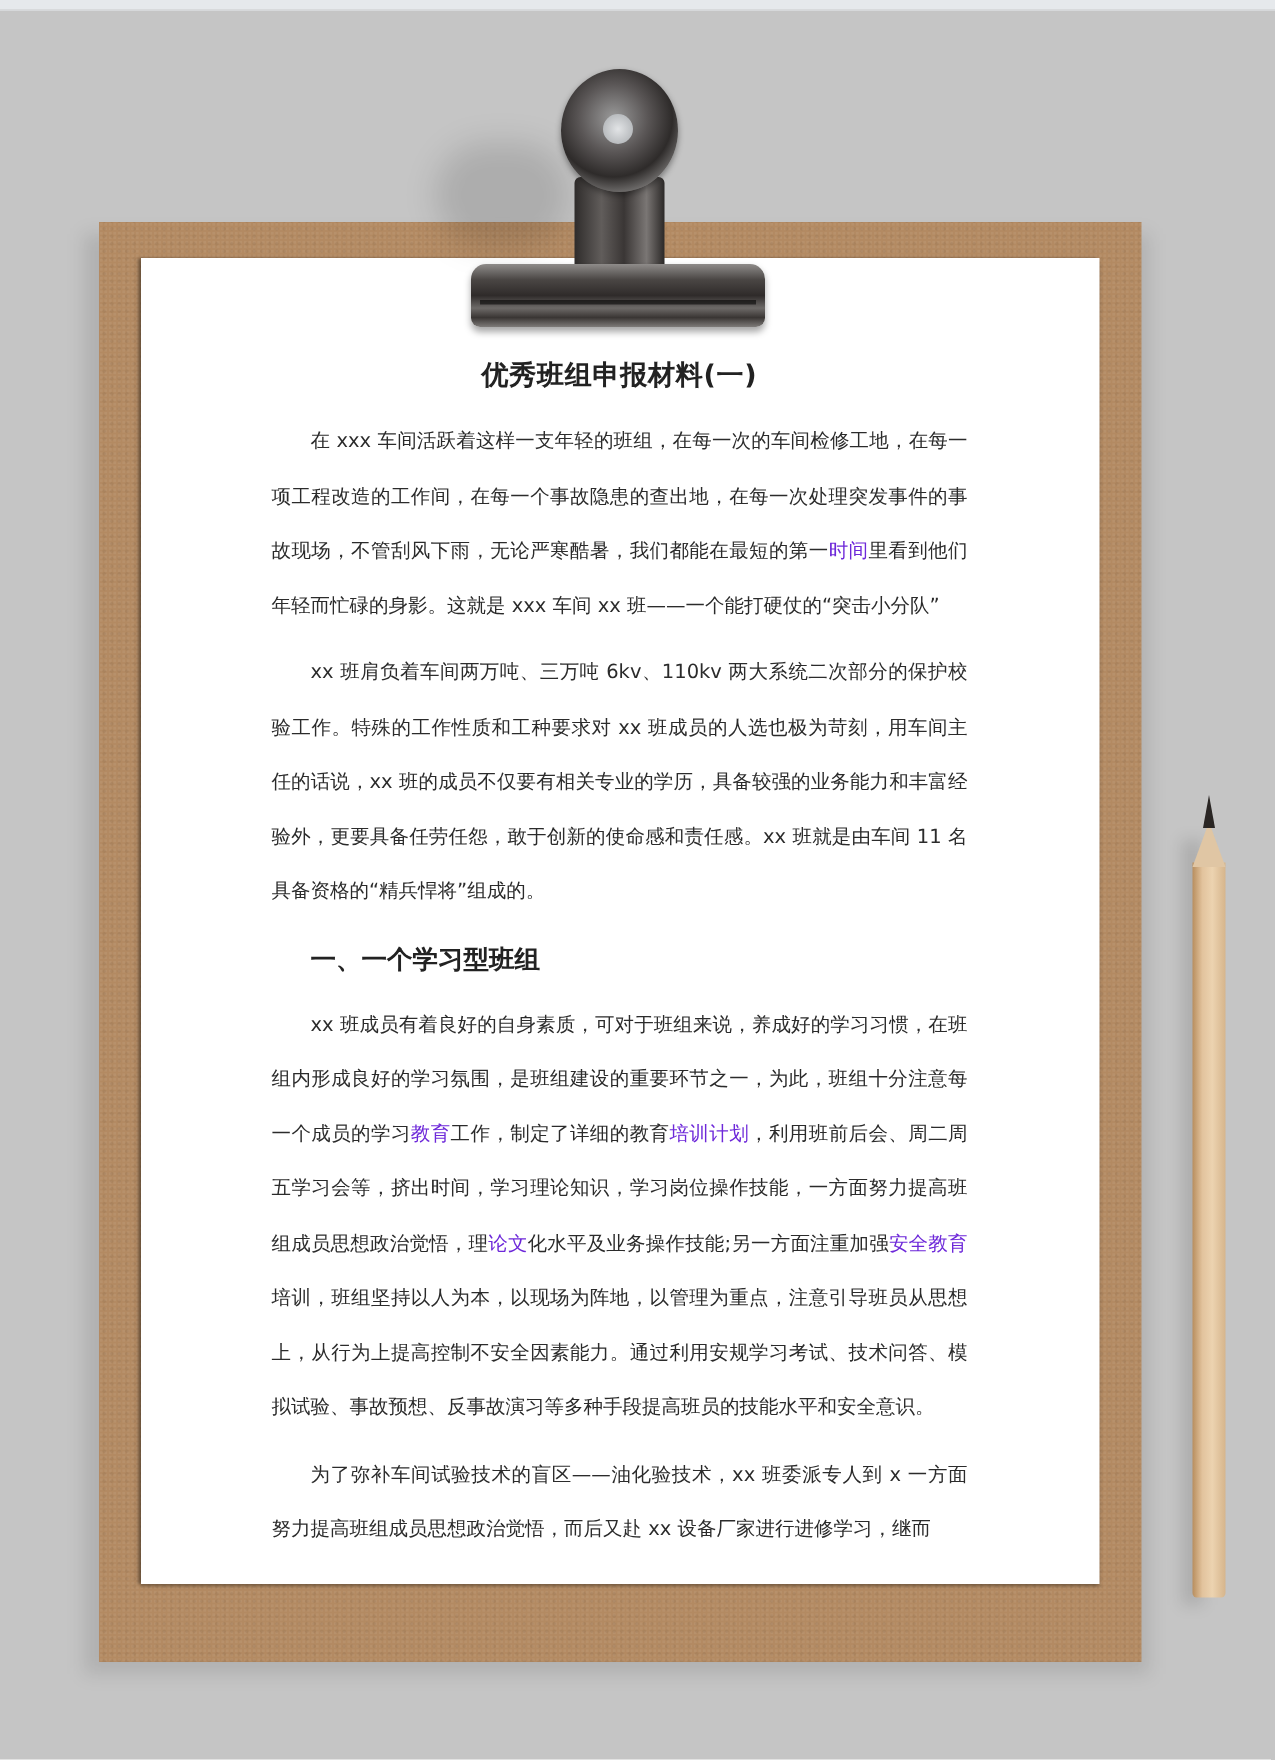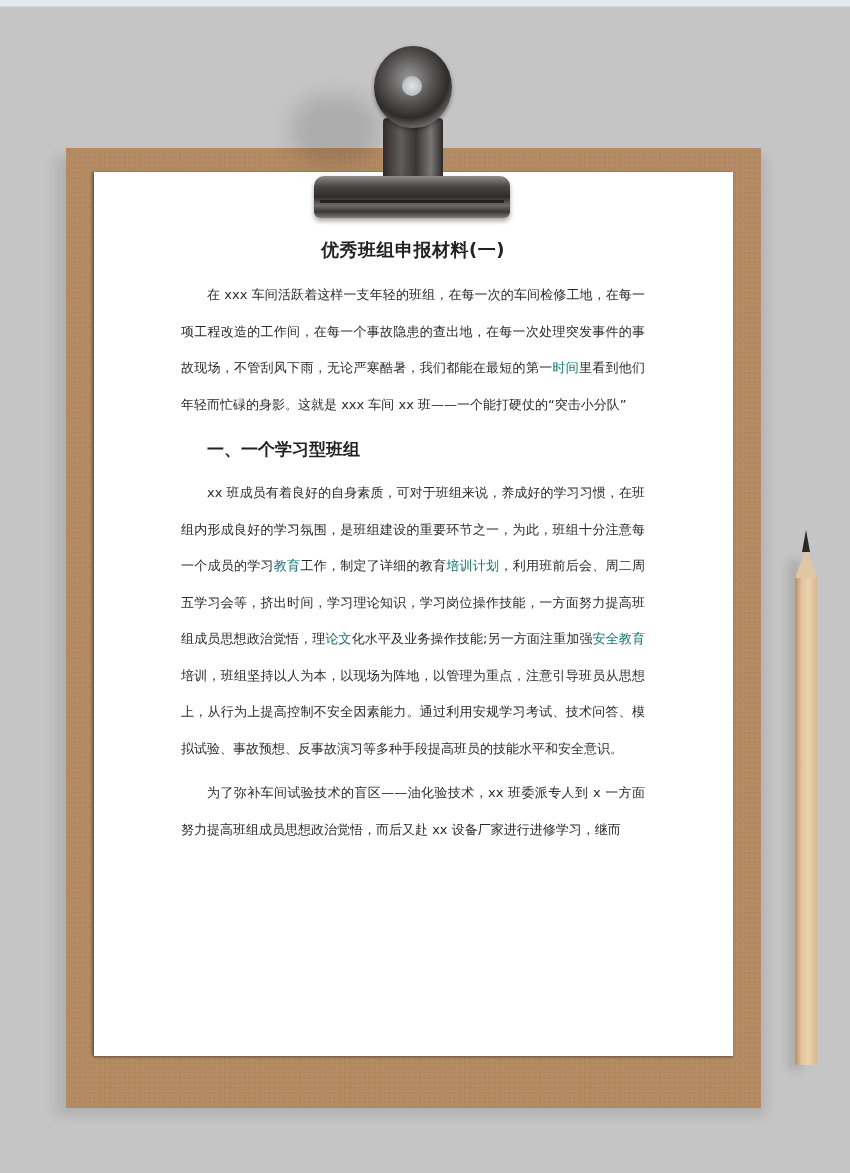--- a/index.html
+++ b/index.html
@@ -74,36 +74,37 @@
   }
 
   
   .doc { position: absolute; left: 87px; top: 66px; width: 464px; color: #2a2a2a; }
   .doc-title {
     text-align: center; font-size: 18px; font-weight: bold; color: #222;
     margin: 0 0 15px 0; letter-spacing: 0.5px;
   }
   .para { font-size: 13px; line-height: 36.5px; text-indent: 26px; margin: 0 0 8px 0; text-align: justify; color: #2b2b2b; }
   .heading { font-size: 17px; font-weight: bold; line-height: 36px; text-indent: 26px; margin: 0 0 8px 0; color: #222; }
-  .link { color: #0f766e; }
+  .link { color: #6d28d9; }
 </style>
 </head>
 <body>
 
 <div class="topband"></div>
 
 <div class="board-shadow"></div>
 <div class="board"></div>
 
 <div class="paper">
   <div class="doc">
     <div class="doc-title">优秀班组申报材料(一)</div>
 
     <p class="para"><span>在 xxx 车间活跃着这样一支年轻的班组，在每一次的车间检修工地，在每一项工程改造的工作间，在每一个事故隐患的查出地，在每一次处理突发事件的事故现场，不管刮风下雨，无论严寒酷暑，我们都能在最短的第一</span><span class="link">时间</span><span>里看到他们年轻而忙碌的身影。这就是 xxx 车间 xx 班——一个能打硬仗的“突击小分队”</span></p>
 
+    <p class="para"><span>xx 班肩负着车间两万吨、三万吨 6kv、110kv 两大系统二次部分的保护校验工作。特殊的工作性质和工种要求对 xx 班成员的人选也极为苛刻，用车间主任的话说，xx 班的成员不仅要有相关专业的学历，具备较强的业务能力和丰富经验外，更要具备任劳任怨，敢于创新的使命感和责任感。xx 班就是由车间 11 名具备资格的“精兵悍将”组成的。</span></p>
 
     <div class="heading">一、一个学习型班组</div>
 
     <p class="para"><span>xx 班成员有着良好的自身素质，可对于班组来说，养成好的学习习惯，在班组内形成良好的学习氛围，是班组建设的重要环节之一，为此，班组十分注意每一个成员的学习</span><span class="link">教育</span><span>工作，制定了详细的教育</span><span class="link">培训计划</span><span>，利用班前后会、周二周五学习会等，挤出时间，学习理论知识，学习岗位操作技能，一方面努力提高班组成员思想政治觉悟，理</span><span class="link">论文</span><span>化水平及业务操作技能;另一方面注重加强</span><span class="link">安全教育</span><span>培训，班组坚持以人为本，以现场为阵地，以管理为重点，注意引导班员从思想上，从行为上提高控制不安全因素能力。通过利用安规学习考试、技术问答、模拟试验、事故预想、反事故演习等多种手段提高班员的技能水平和安全意识。</span></p>
 
     <p class="para"><span>为了弥补车间试验技术的盲区——油化验技术，xx 班委派专人到 x 一方面努力提高班组成员思想政治觉悟，而后又赴 xx 设备厂家进行进修学习，继而</span></p>
   </div>
 </div>
 
 <div class="clip-shadow"></div>

